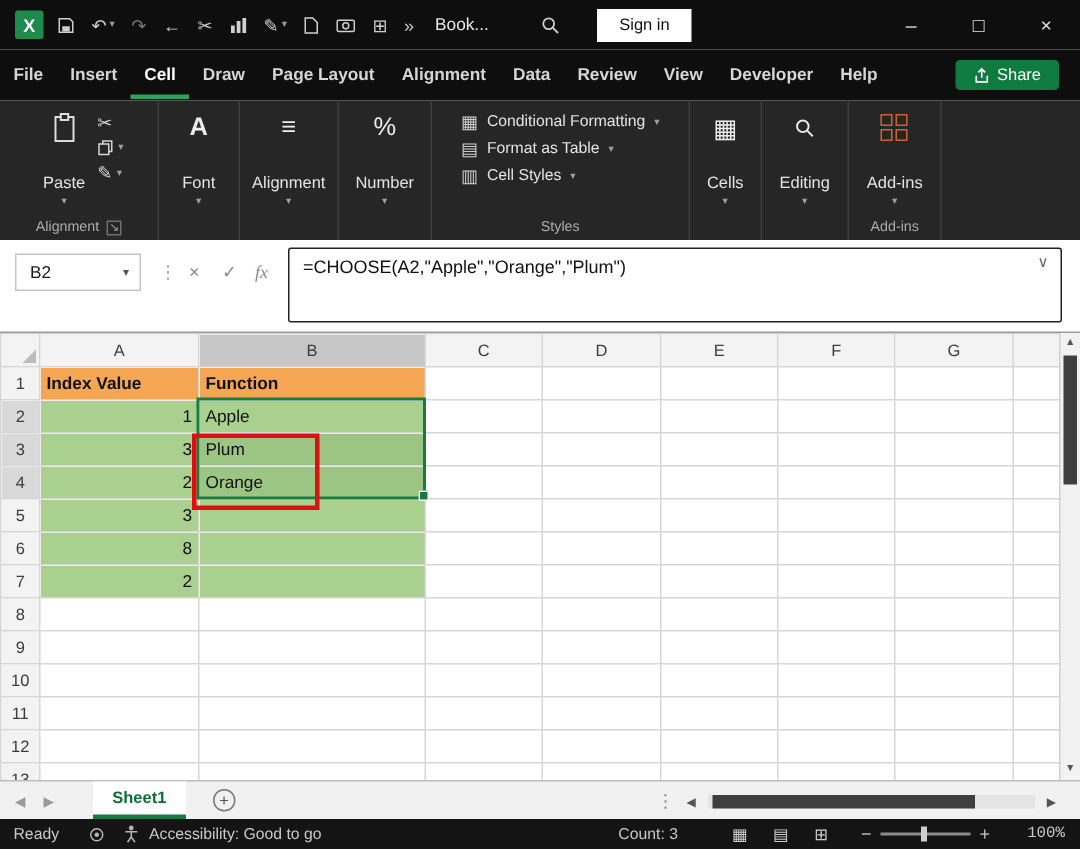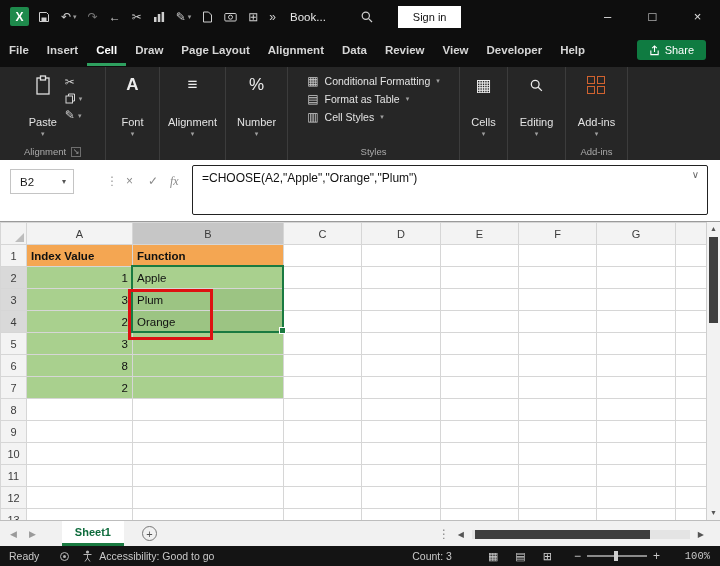--- a/index.html
+++ b/index.html
@@ -48,21 +48,21 @@
   .stylerow { display:flex; align-items:center; gap:6px; font-size:10.5px; color:#e3e3e3; padding:2px 3px; }
   .sicon { font-size:12px; color:#cfcfcf; line-height:1; }
   .launcher { font-size:8px; color:#9f9f9f; border:1px solid #6e6e6e; width:10px; height:10px;
               line-height:8px; text-align:center; }
   .addins-icon { display:grid; grid-template-columns:8px 8px; grid-template-rows:8px 8px; gap:2px; }
   .addins-icon span { border:1.5px solid #D0622F; }
 
   
   .formulabar { position:absolute; top:160px; left:0; right:0; height:62px; background:#fff;
                 border-bottom:1px solid #9a9a9a; }
-  .namebox { position:absolute; left:10px; top:9px; width:64px; height:25px; border:1px solid #c4c4c4;
+  .namebox { position:absolute; left:10px; top:9px; width:84px; height:25px; border:1px solid #c4c4c4;
              display:flex; align-items:center; font-size:11.5px; color:#1a1a1a; }
   .nb-val { flex:1; padding-left:9px; }
   .nb-chev { width:18px; text-align:center; color:#555; font-size:8px; }
   .fb-dots { position:absolute; left:106px; top:14px; color:#9a9a9a; font-size:12px; }
   .fb-btn { position:absolute; top:14px; font-size:12px; color:#8a8a8a; }
   .fb-cancel { left:126px; }
   .fb-check { left:148px; }
   .fb-fx { left:170px; font-style:italic; font-family:"Liberation Serif", serif; }
   .formula-box { position:absolute; left:192px; top:5px; width:516px; height:50px;
                  border:1.5px solid #222; border-radius:2px; background:#fff; }

